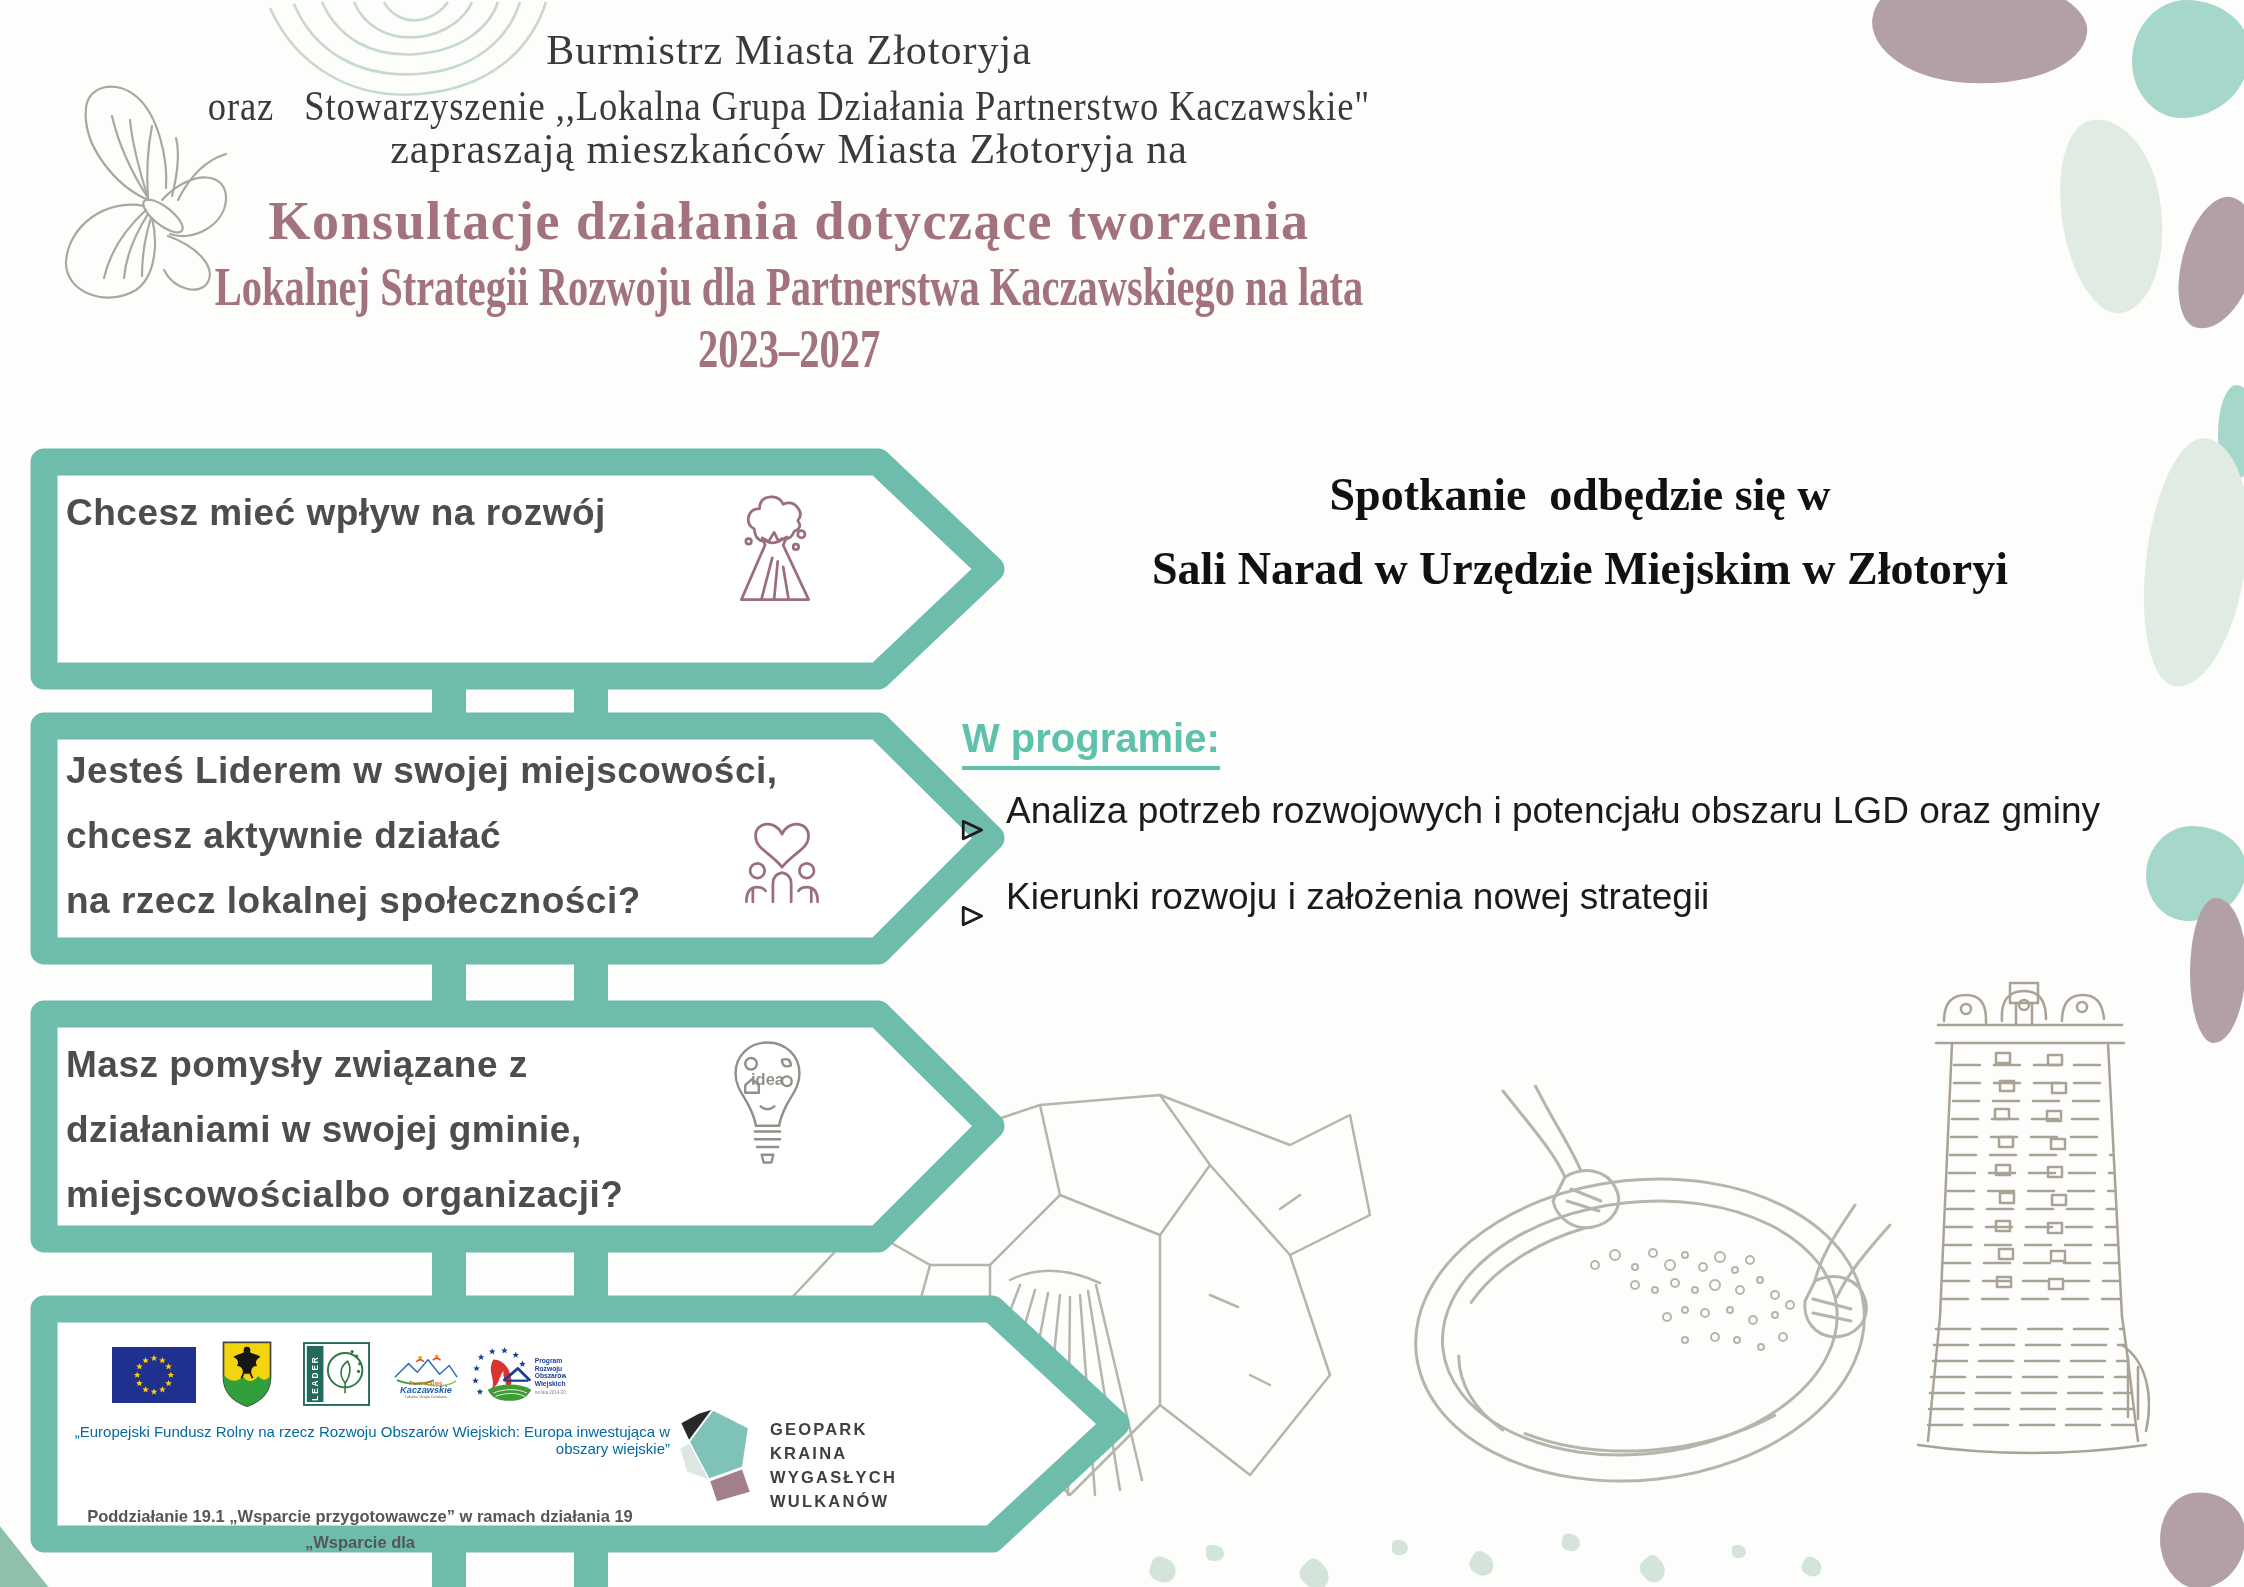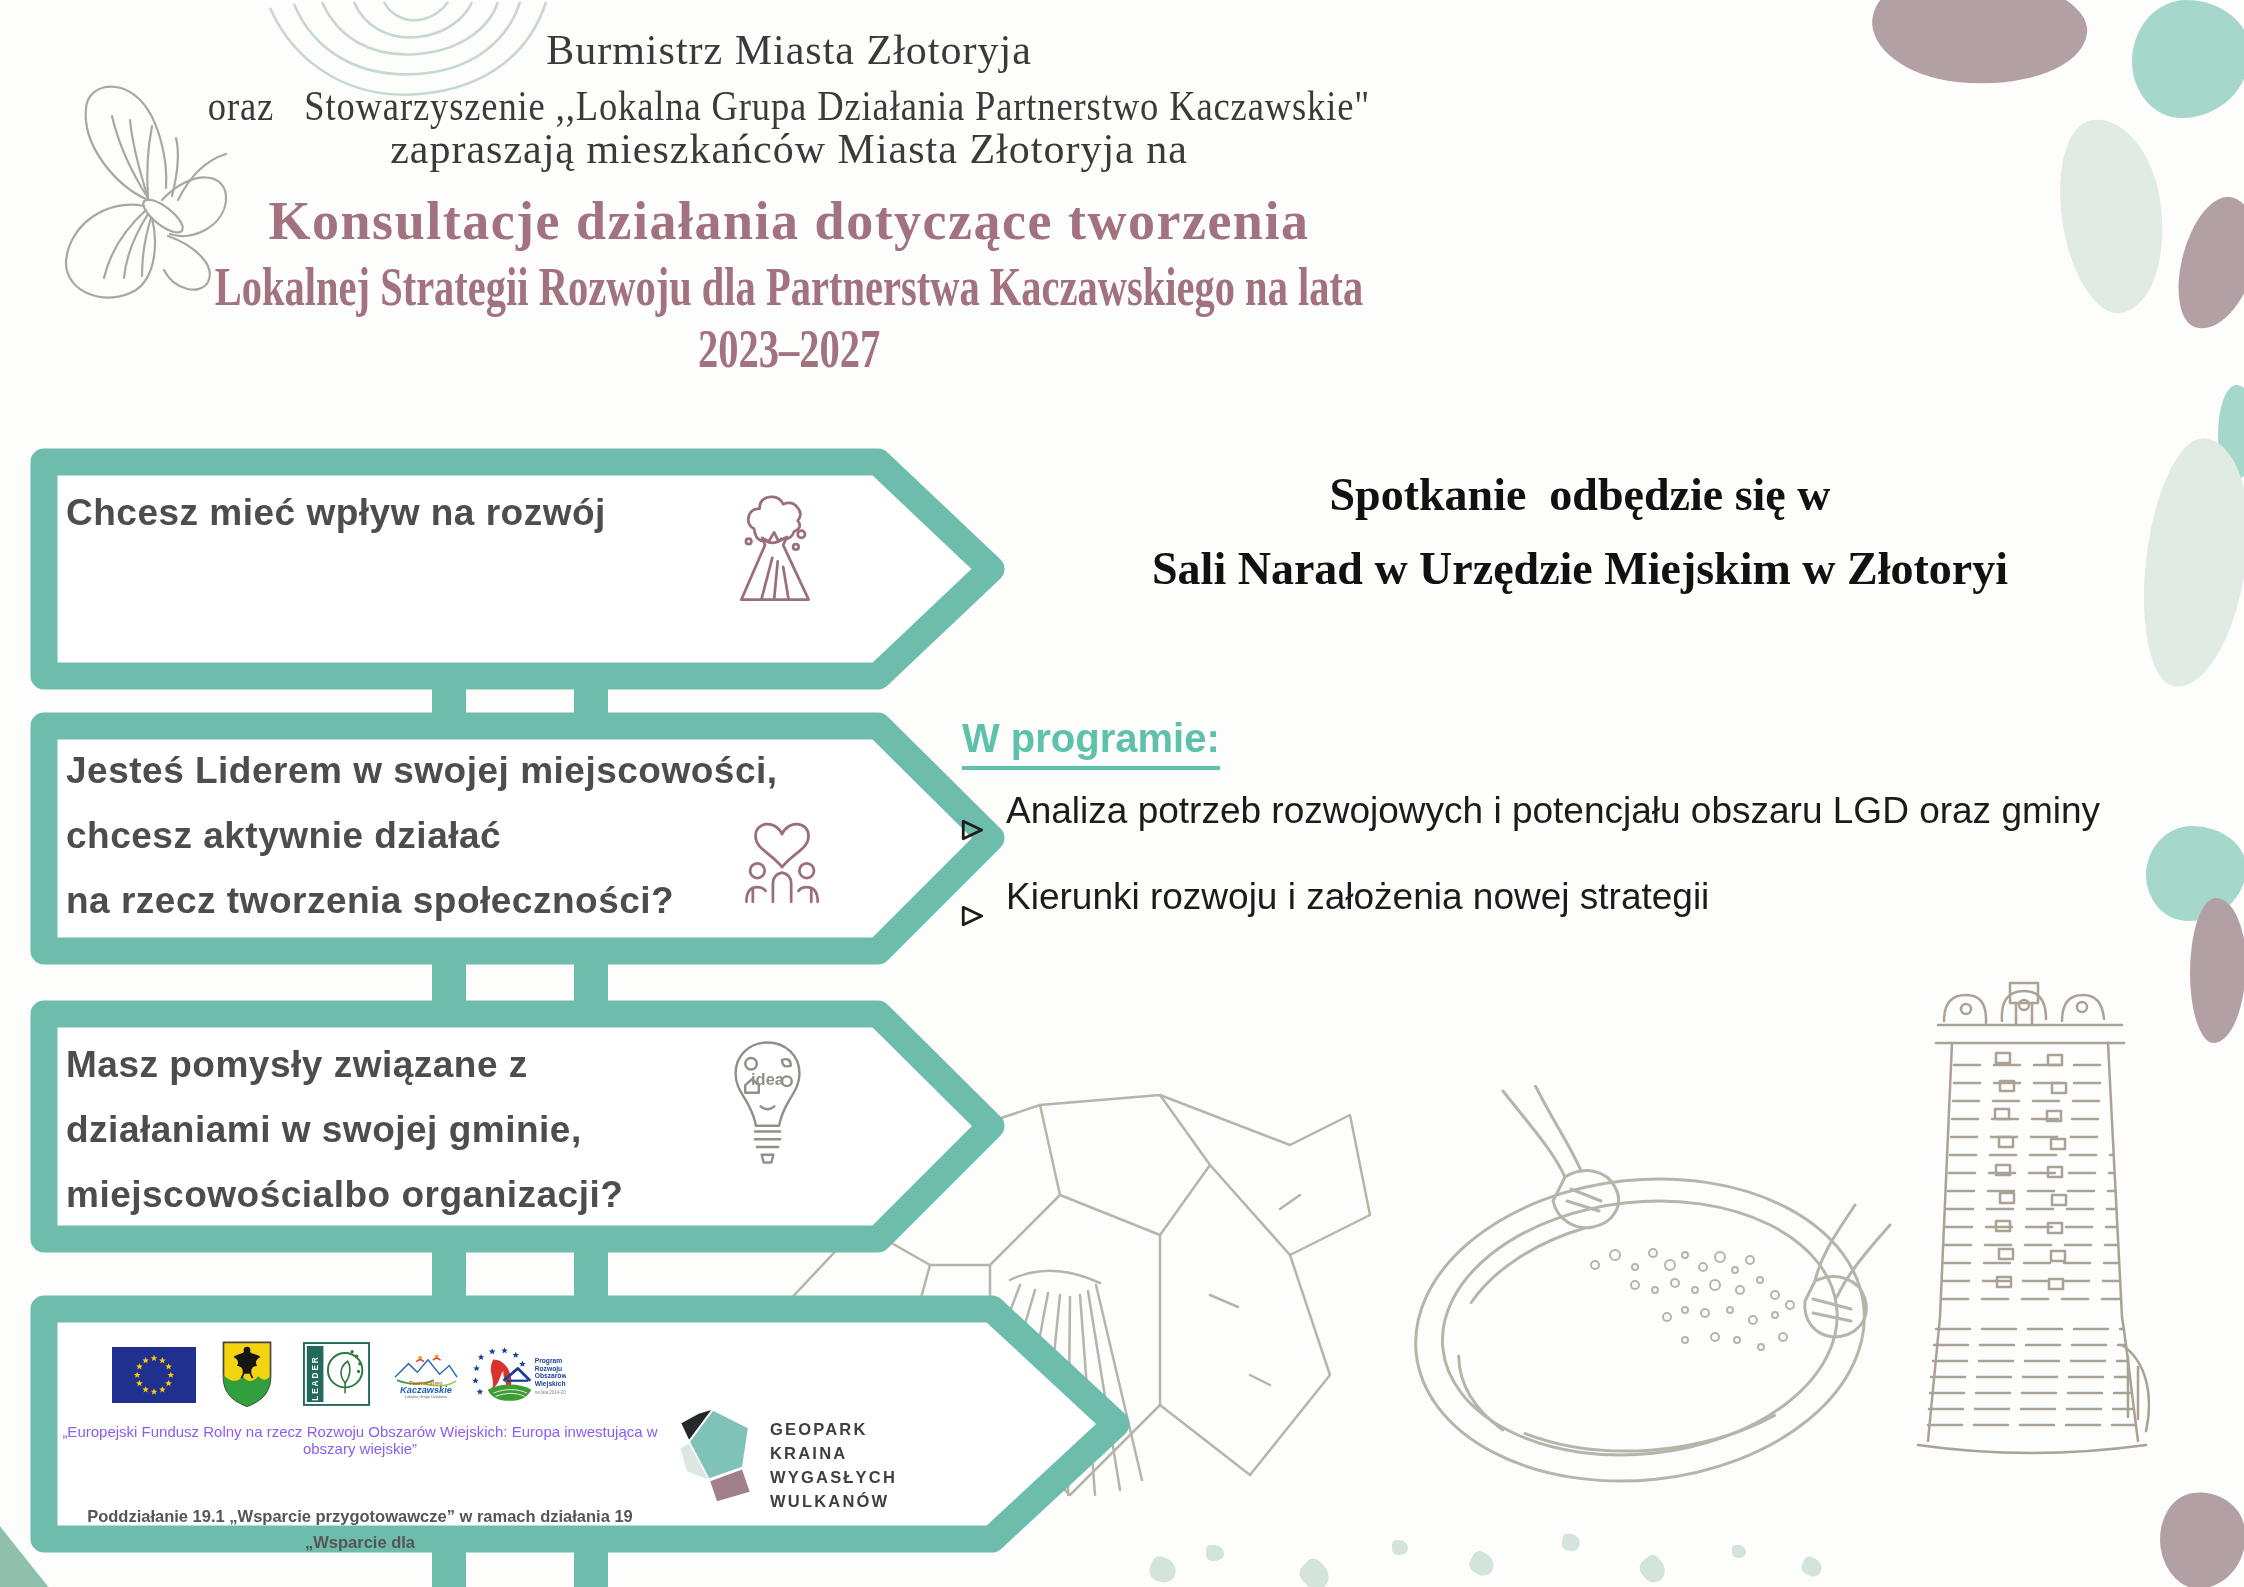--- a/index.html
+++ b/index.html
@@ -24,22 +24,22 @@
              font-family:"Liberation Serif",serif;font-weight:bold;color:#111;font-size:46px;white-space:pre-wrap;}
   .prog-head{position:absolute;left:962px;top:716px;font-size:40px;font-weight:bold;color:#5ec1ab;
              border-bottom:4px solid #5ec1ab;padding-bottom:5px;z-index:2;}
   .prog-list{position:absolute;left:960px;top:778px;width:1180px;z-index:2;}
   .prog-item{display:flex;align-items:flex-start;font-size:37px;color:#1b1b1b;line-height:66px;}
   .prog-item .mk{flex:0 0 46px;padding-top:20px;}
   .prog-item .it{max-width:1120px;}
   .contact{position:absolute;left:1142px;top:1470px;width:1230px;font-weight:bold;color:#2e2e2e;
            font-size:31px;line-height:52px;transform:scaleX(.8);transform-origin:left top;white-space:pre-wrap;z-index:3;}
   
-  .fund-quote{position:absolute;left:20px;top:128px;width:620px;text-align:center;
-              font-size:15px;color:#8b5cf6;white-space:pre-wrap;}
+  .fund-quote{position:absolute;left:20px;top:128px;width:620px;text-align:right;
+              font-size:15px;color:#0369a1;white-space:pre-wrap;}
   .fund-sub{position:absolute;left:30px;top:156px;width:600px;text-align:center;
             font-size:16.5px;font-weight:bold;color:#555;line-height:26px;white-space:pre-wrap;}
   .geo-text{position:absolute;left:740px;top:122px;font-size:16.5px;font-weight:bold;color:#3f3f3f;
             letter-spacing:2.2px;line-height:24px;}
   .logo{position:absolute;}
   
   .blob{position:absolute;border-radius:46% 54% 58% 42% / 52% 44% 56% 48%;z-index:0;}
   .conf{position:absolute;background:#d3e4da;border-radius:35% 65% 55% 45%;z-index:0;}
   .sketch{position:absolute;z-index:1;}
 </style>
@@ -128,21 +128,21 @@
       </g>
     </svg>
   </div>
 
   <div class="sign" style="top:712px;width:975px;height:253px;">
     <svg class="frame" width="975" height="253" viewBox="0 0 975 253">
       <path d="M14 14 H848 L961 126 L848 239 H14 Z" fill="#ffffff" stroke="#6ebdac" stroke-width="27" stroke-linejoin="round"></path>
     </svg>
     <div class="txt" style="top:38px;">Jesteś Liderem w swojej miejscowości,</div>
     <div class="txt" style="top:103px;">chcesz aktywnie działać</div>
-    <div class="txt" style="top:168px;">na rzecz tworzenia społeczności?</div>
+    <div class="txt" style="top:168px;">na rzecz lokalnej społeczności?</div>
     <svg class="icon" style="left:700px;top:84px;" width="105" height="112" viewBox="0 0 115 115">
       <g fill="none" stroke="#9b6f79" stroke-width="3" stroke-linecap="round" stroke-linejoin="round">
         <path d="M57 38 C 50 22, 28 24, 28 40 C 28 54, 44 58, 57 74 C 70 58, 86 54, 86 40 C 86 24, 64 22, 57 38 Z"></path>
         <path d="M47 112 V92 q0 -10 10 -12 q10 2 10 12 V112"></path>
         <circle cx="30" cy="78" r="8"></circle>
         <path d="M18 112 q0 -16 12 -16 q6 0 9 4"></path>
         <circle cx="84" cy="78" r="8"></circle>
         <path d="M96 112 q0 -16 -12 -16 q-6 0 -9 4"></path>
         <path d="M25 98 v14 M89 98 v14"></path>
       </g>

